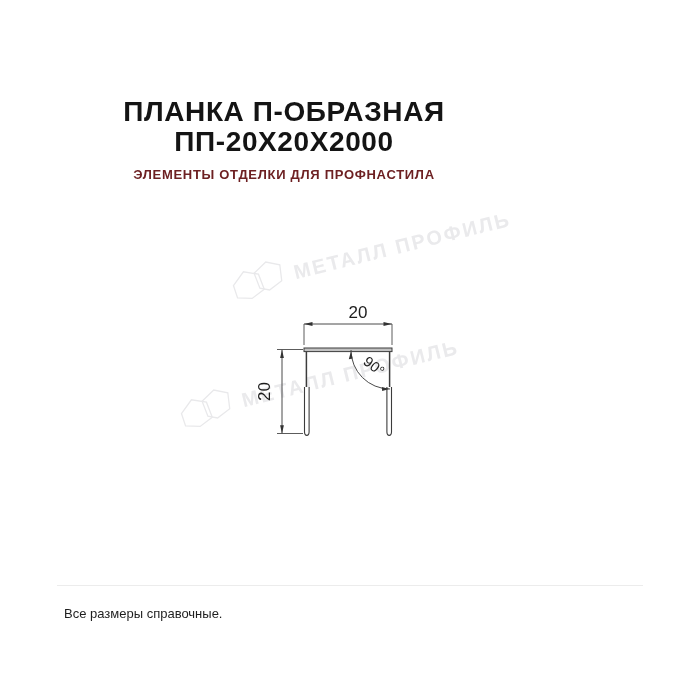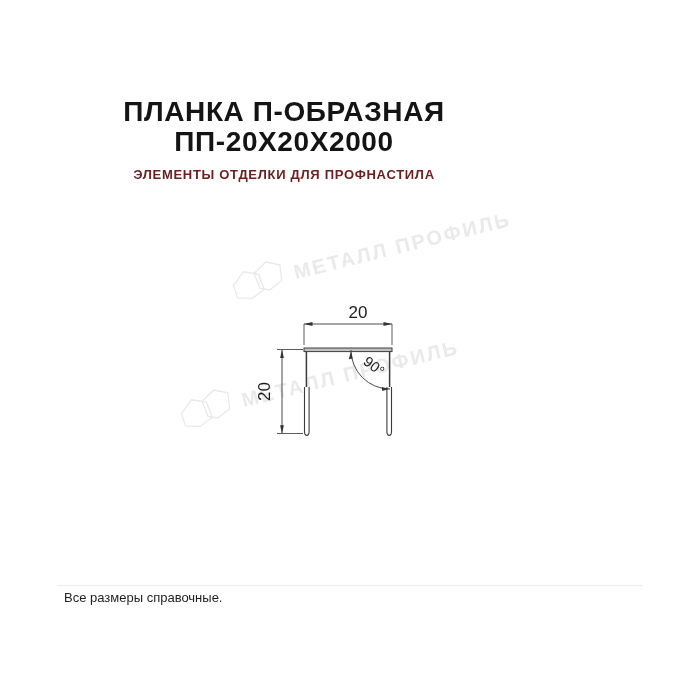--- a/index.html
+++ b/index.html
@@ -30,21 +30,21 @@
   
   .drawing{position:absolute;left:250px;top:295px;}
   .drawing text{
     font-family:"Liberation Sans", sans-serif;fill:#1c1c1c;
   }
   
   .separator{
     position:absolute;left:57px;top:585px;width:586px;height:1px;background:#ececec;
   }
   .footer{
-    position:absolute;left:64px;top:588px;font-size:13px;line-height:20px;color:#1f1f1f;
+    position:absolute;left:64px;top:604px;font-size:13px;line-height:20px;color:#1f1f1f;
   }
   .footer p{margin:0;}
 </style>
 </head>
 <body>
 
 <div class="page">
 
   <div class="watermark wm-1">
     <svg class="wm-logo" width="54" height="40" viewBox="0 0 54 40">

